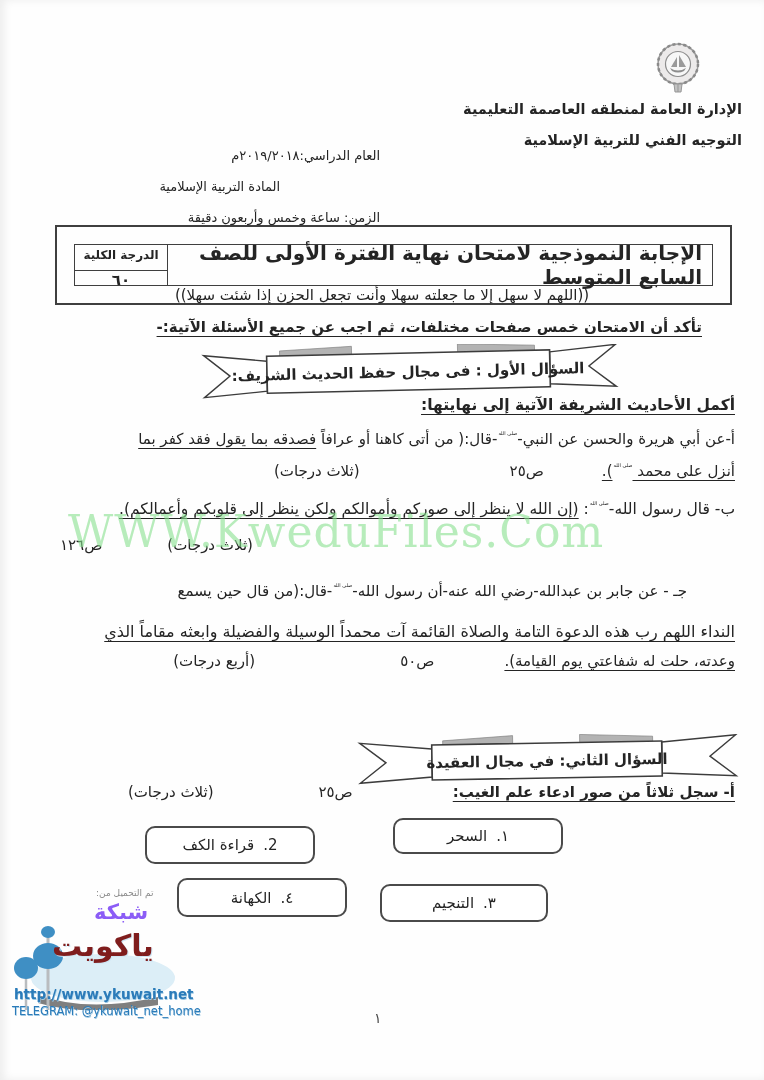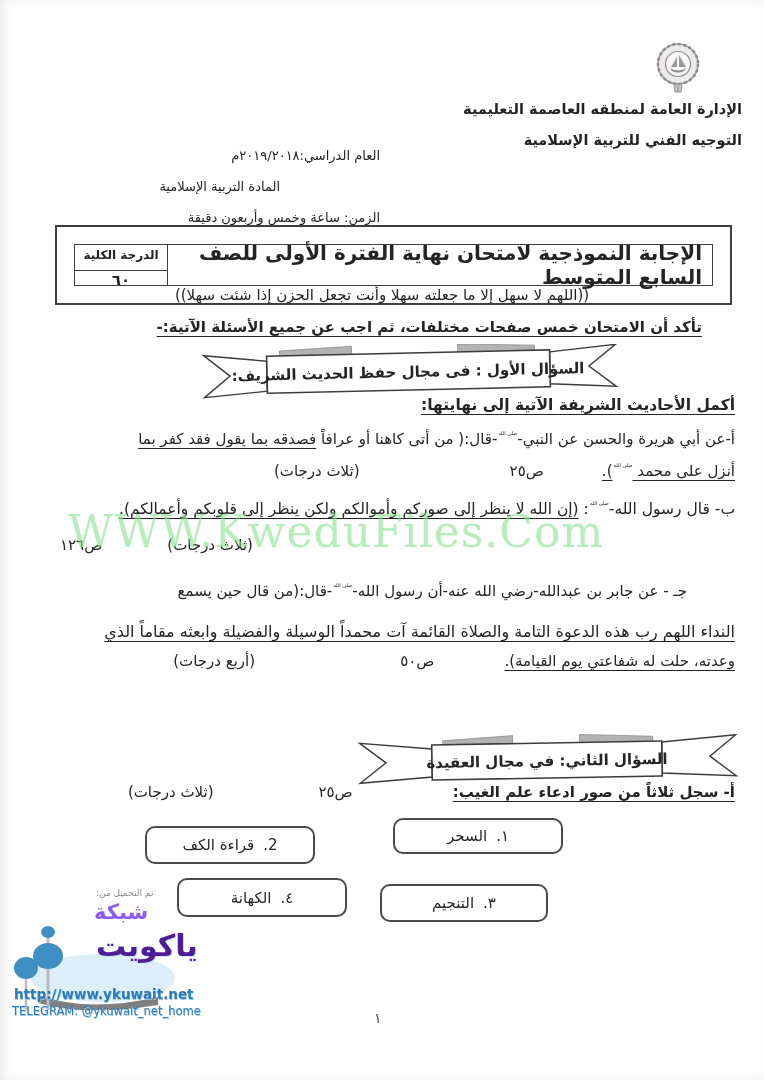--- a/index.html
+++ b/index.html
@@ -31,21 +31,21 @@
   .line{font-size:15px;white-space:nowrap;}
   .flexline{display:flex;direction:rtl;align-items:baseline;font-size:15px;white-space:nowrap;}
   .saw{display:inline-block;width:20px;height:16px;font-size:5px;line-height:1.05;text-align:center;vertical-align:-3px;overflow:hidden;font-weight:normal;}
   
   .ansbox{border:2px solid #4a4a4a;border-radius:10px;display:flex;direction:rtl;align-items:center;justify-content:center;gap:9px;font-size:15px;box-sizing:border-box;background:#fff;}
   
   .watermark{left:68px;top:506px;font-family:"DejaVu Serif",serif;font-size:44px;color:rgba(135,224,142,0.6);letter-spacing:1px;white-space:nowrap;z-index:5;pointer-events:none;}
   
   .dl-note{left:96px;top:888px;font-size:9px;color:#8a8a8a;}
   .logo-pink{left:94px;top:900px;font-size:21px;font-weight:bold;color:#8b5cf6;}
-  .logo-blue{left:52px;top:928px;font-size:30px;font-weight:bold;color:#4c1d95;text-shadow:1px 1px 0 #cfe6f4;margin-left:44px;}
+  .logo-blue{left:52px;top:928px;font-size:30px;font-weight:bold;color:#7f1d1d;text-shadow:1px 1px 0 #cfe6f4;}
   .logo-url{left:14px;top:986px;font-size:13.5px;font-weight:bold;color:#2b7bb9;text-shadow:0.5px 0.5px 0 #9ec9e4;}
   .logo-tg{left:12px;top:1004px;font-size:11.5px;font-weight:normal;color:#2b7bb9;text-shadow:0.5px 0.5px 0 #9ec9e4;}
   .pagenum{left:374px;top:1010px;font-size:14px;color:#4a4a4a;}
   svg text{font-family:"DejaVu Sans",sans-serif;}
 </style>
 </head>
 <body>
 
 <div class="page">
 

